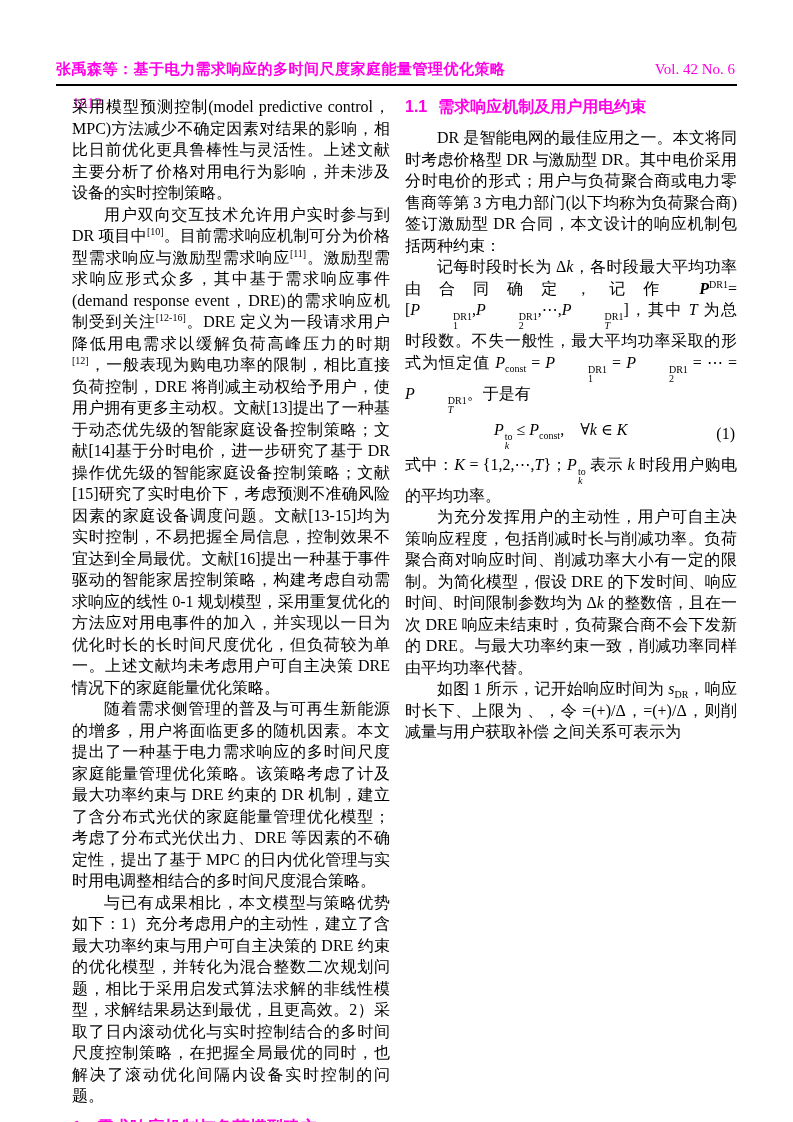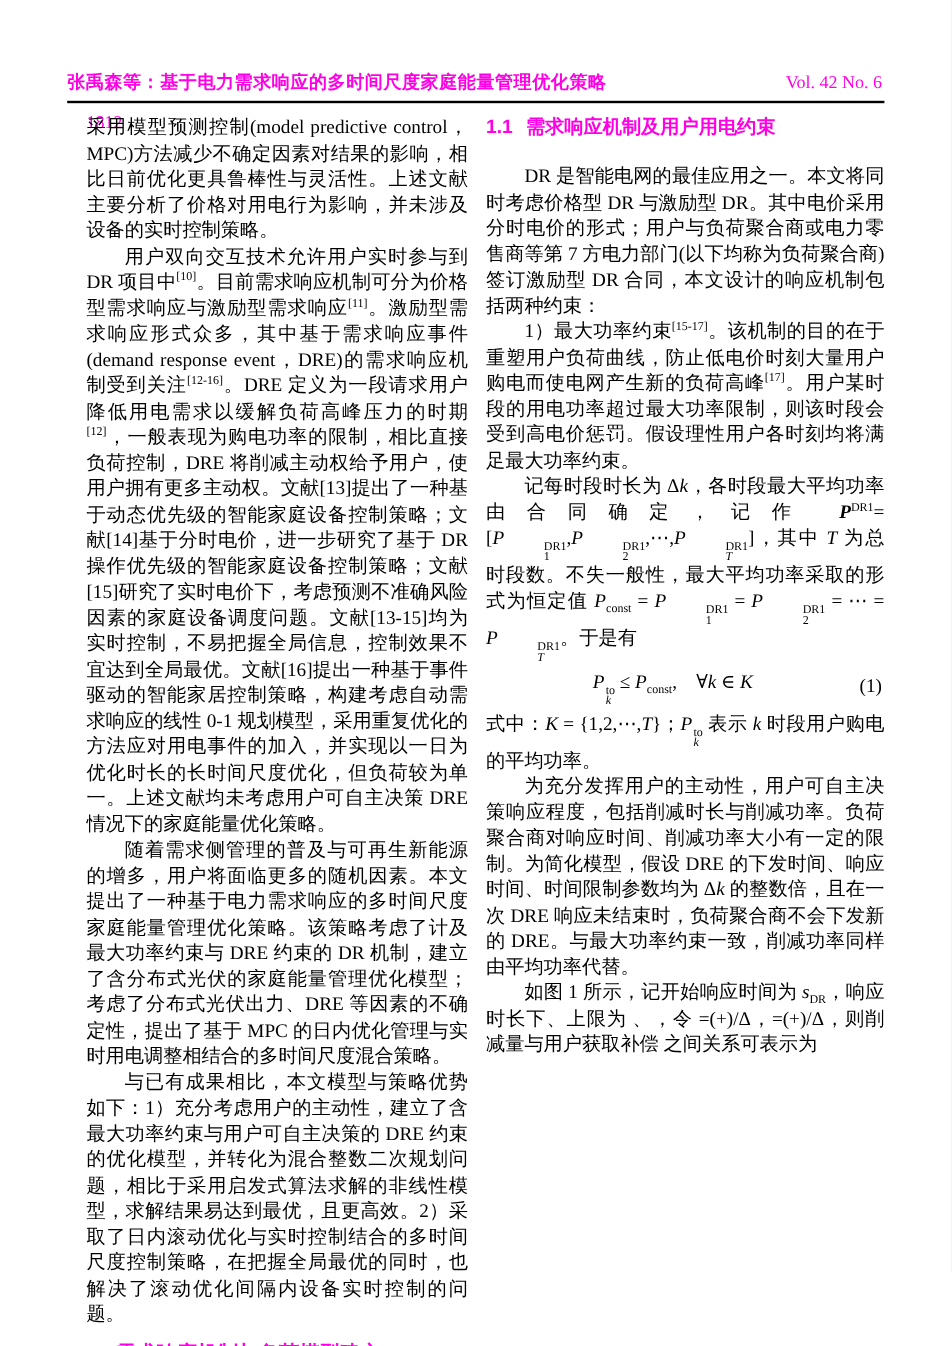--- a/index.html
+++ b/index.html
@@ -32,21 +32,21 @@
   .col.left{width:318px;}
   .col.right{width:332px;}
   p.para{margin:0;padding:0;}
   p.ind{text-indent:2em;}
   .sec{
     color:var(--accent,#ff00e6);
     font-family:"Liberation Sans","DejaVu Sans",sans-serif;
     font-weight:bold;text-align:left;
   }
   .sec.h1{font-size:17px;line-height:24px;margin:9px 0 7px;}
-  .sec.h2{font-size:16px;line-height:22px;margin:0 0 19px;}
+  .sec.h2{font-size:16px;line-height:22px;margin:0 0 9px;}
   .sec .secnum{margin-right:15px;}
   .sec.h2 .secnum{margin-right:11px;}
   sup.cite{font-size:10px;line-height:0;}
   .vi{font-style:italic;}
   .bi{font-style:italic;font-weight:bold;}
   .mt{white-space:nowrap;}
   .mt sup,.mt sub{font-size:10px;line-height:0;font-style:normal;}
   .mt sub.vi,.stack .vi{font-style:italic;}
   .stack{
     display:inline-flex;flex-direction:column;align-items:flex-start;
@@ -72,22 +72,21 @@
   <div class="columns">
     <div class="col left" id="col-left">
         <p class="para">采用模型预测控制(model predictive control，MPC)方法减少不确定因素对结果的影响，相比日前优化更具鲁棒性与灵活性。上述文献主要分析了价格对用电行为影响，并未涉及设备的实时控制策略。</p>
         <p class="para ind">用户双向交互技术允许用户实时参与到 DR 项目中<sup class="cite">[10]</sup>。目前需求响应机制可分为价格型需求响应与激励型需求响应<sup class="cite">[11]</sup>。激励型需求响应形式众多，其中基于需求响应事件(demand response event，DRE)的需求响应机制受到关注<sup class="cite">[12-16]</sup>。DRE 定义为一段请求用户降低用电需求以缓解负荷高峰压力的时期<sup class="cite">[12]</sup>，一般表现为购电功率的限制，相比直接负荷控制，DRE 将削减主动权给予用户，使用户拥有更多主动权。文献[13]提出了一种基于动态优先级的智能家庭设备控制策略；文献[14]基于分时电价，进一步研究了基于 DR 操作优先级的智能家庭设备控制策略；文献[15]研究了实时电价下，考虑预测不准确风险因素的家庭设备调度问题。文献[13-15]均为实时控制，不易把握全局信息，控制效果不宜达到全局最优。文献[16]提出一种基于事件驱动的智能家居控制策略，构建考虑自动需求响应的线性 0-1 规划模型，采用重复优化的方法应对用电事件的加入，并实现以一日为优化时长的长时间尺度优化，但负荷较为单一。上述文献均未考虑用户可自主决策 DRE 情况下的家庭能量优化策略。</p>
         <p class="para ind">随着需求侧管理的普及与可再生新能源的增多，用户将面临更多的随机因素。本文提出了一种基于电力需求响应的多时间尺度家庭能量管理优化策略。该策略考虑了计及最大功率约束与 DRE 约束的 DR 机制，建立了含分布式光伏的家庭能量管理优化模型；考虑了分布式光伏出力、DRE 等因素的不确定性，提出了基于 MPC 的日内优化管理与实时用电调整相结合的多时间尺度混合策略。</p>
         <p class="para ind">与已有成果相比，本文模型与策略优势如下：1）充分考虑用户的主动性，建立了含最大功率约束与用户可自主决策的 DRE 约束的优化模型，并转化为混合整数二次规划问题，相比于采用启发式算法求解的非线性模型，求解结果易达到最优，且更高效。2）采取了日内滚动优化与实时控制结合的多时间尺度控制策略，在把握全局最优的同时，也解决了滚动优化间隔内设备实时控制的问题。</p>
         <div class="sec h1"><span class="secnum">1</span><span>需求响应机制与负荷模型建立</span></div>
       </div>
     <div class="col right" id="col-right">
         <div class="sec h2"><span class="secnum">1.1</span><span>需求响应机制及用户用电约束</span></div>
-        <p class="para ind">DR 是智能电网的最佳应用之一。本文将同时考虑价格型 DR 与激励型 DR。其中电价采用分时电价的形式；用户与负荷聚合商或电力零售商等第 7 方电力部门(以下均称为负荷聚合商)签订激励型 DR 合同，本文设计的响应机制包括两种约束：</p>
-        <p class="para ind">1）最大功率约束<sup class="cite">[15-17]</sup>。该机制的目的在于重塑用户负荷曲线，防止低电价时刻大量用户购电而使电网产生新的负荷高峰<sup class="cite">[17]</sup>。用户某时段的用电功率超过最大功率限制，则该时段会受到高电价惩罚。假设理性用户各时刻均将满足最大功率约束。</p>
+        <p class="para ind">DR 是智能电网的最佳应用之一。本文将同时考虑价格型 DR 与激励型 DR。其中电价采用分时电价的形式；用户与负荷聚合商或电力零售商等第 3 方电力部门(以下均称为负荷聚合商)签订激励型 DR 合同，本文设计的响应机制包括两种约束：</p>
         <p class="para ind">记每时段时长为 Δ<span class="vi">k</span>，各时段最大平均功率由合同确定，记作 <span class="mt"><span class="bi">P</span><sup>DR1</sup></span>=[<span class="mt"><span class="vi">P</span><span class="stack">
               <span>DR1</span>
               <span>1</span>
             </span></span>,<span class="mt"><span class="vi">P</span><span class="stack">
               <span>DR1</span>
               <span>2</span>
             </span></span>,⋯,<span class="mt"><span class="vi">P</span><span class="stack">
               <span>DR1</span>
               <span class="vi">T</span>
             </span></span>]，其中 <span class="vi">T</span> 为总时段数。不失一般性，最大平均功率采取的形式为恒定值 <span class="mt"><span class="vi">P</span><sub>const</sub></span> = <span class="mt"><span class="vi">P</span><span class="stack">

